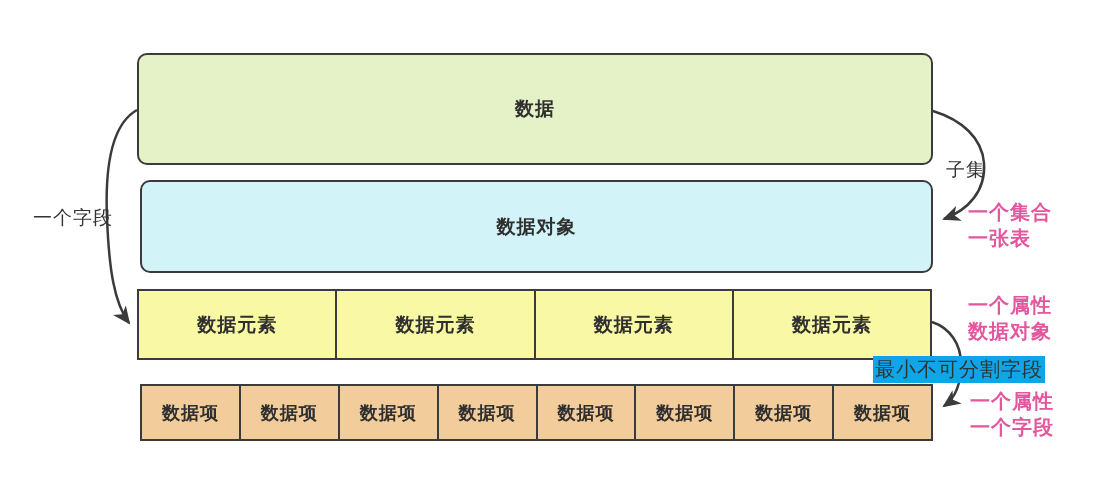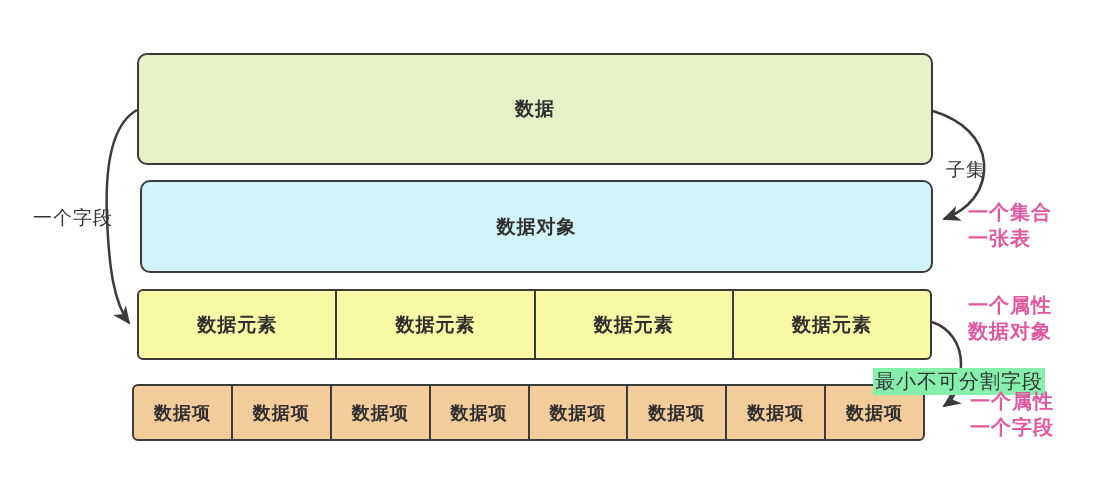--- a/index.html
+++ b/index.html
@@ -44,30 +44,30 @@
     width: 793px; height: 93px;
     background: #d2f4f8;
     border-radius: 10px;
     font-size: 19px;
   }
   .row {
     position: absolute;
     box-sizing: border-box;
     border: 2.5px solid #3b3b3b;
     display: flex;
-    border-radius: 6px;
+    border-radius: 0;
   }
   .row-elements {
     left: 137px; top: 289px;
     width: 795px; height: 71px;
     background: #f9f8a4;
     font-size: 19px;
   }
   .row-items {
-    left: 132px; top: 384px;
+    left: 140px; top: 384px;
     width: 793px; height: 57px;
     background: #f2cc9b;
     font-size: 18px;
   }
   .cell {
     flex: 1;
     display: flex;
     align-items: center;
     justify-content: center;
     color: #2f2f2f;
@@ -81,22 +81,22 @@
     position: absolute;
     color: #333333;
     font-size: 19px;
     font-weight: 500;
     letter-spacing: 1px;
     white-space: nowrap;
   }
   .label-basic-unit { left: 33px; top: 205px; }
   .label-subset { left: 946px; top: 157px; }
   .label-min-field {
-    left: 873px; top: 368px;
-    background: #86efac;
+    left: 873px; top: 356px;
+    background: #0ea5e9;
     font-size: 20px;
     padding: 0 2px;
   }
   .pink-label {
     position: absolute;
     color: #e2579d;
     font-size: 20px;
     font-weight: bold;
     line-height: 26px;
     letter-spacing: 1px;

